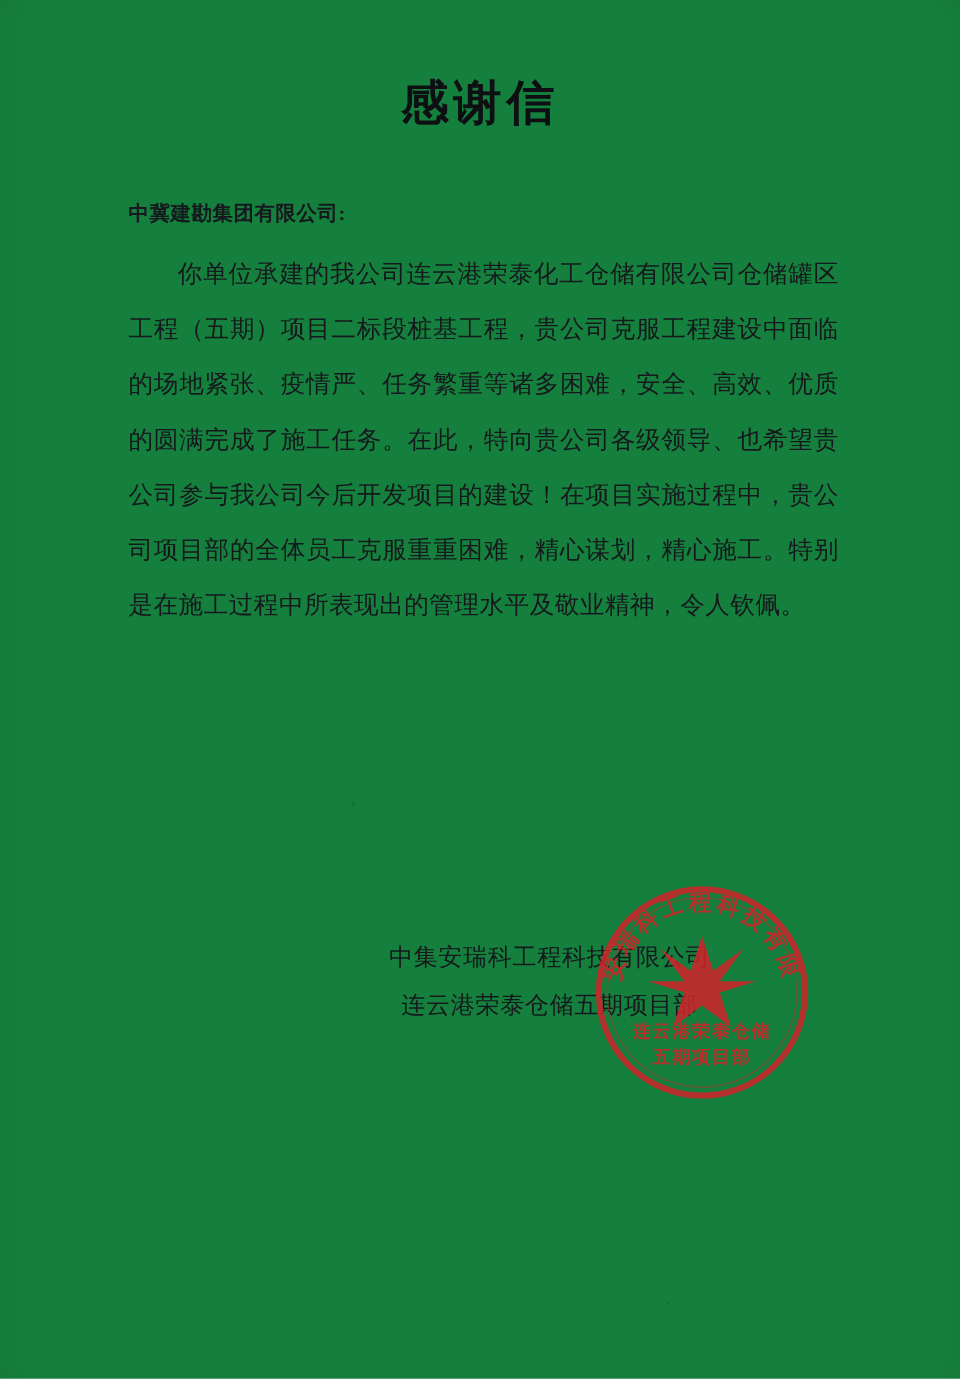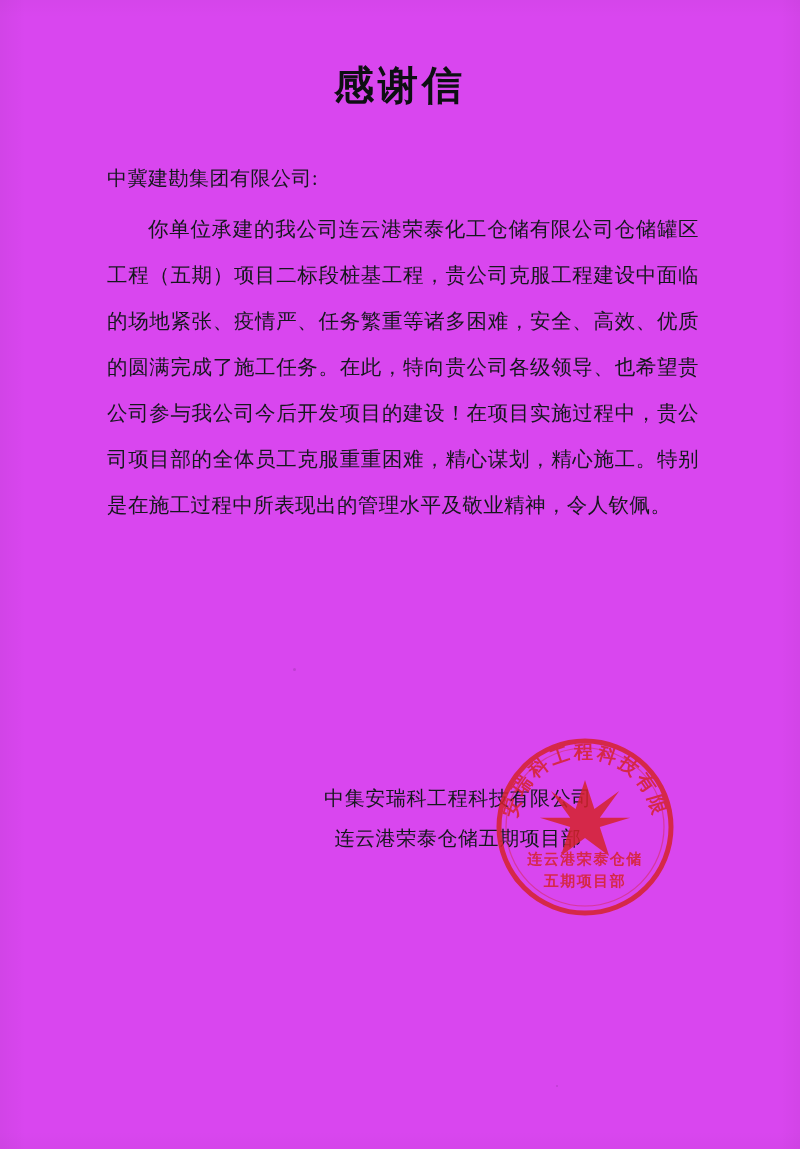--- a/index.html
+++ b/index.html
@@ -11,21 +11,21 @@
     height: 1149px;
     background: #ffffff;
     font-family: "Liberation Serif", "DejaVu Serif", serif;
     color: #14161a;
     overflow: hidden;
   }
   .page {
     position: relative;
     width: 800px;
     height: 1149px;
-    background: #d946ef;
+    background: #15803d;
     box-sizing: border-box;
   }
   
   .page::before {
     content: "";
     position: absolute;
     inset: 0;
     background:
       linear-gradient(to right, rgba(0,0,0,0.035) 0px, rgba(0,0,0,0) 26px),
       linear-gradient(to left, rgba(0,0,0,0.03) 0px, rgba(0,0,0,0) 22px),
@@ -45,24 +45,25 @@
     font-family: "Liberation Sans", "DejaVu Sans", sans-serif;
     color: #0d0f12;
   }
   .body-block {
     position: absolute;
     top: 158px;
     left: 107px;
     width: 592px;
   }
   .salutation {
-    font-size: 20px;
+    font-size: 17px;
     line-height: 40px;
     letter-spacing: 0.5px;
     color: #15181c;
+    font-weight: bold;
   }
   .para {
     font-size: 20.5px;
     line-height: 46px;
     letter-spacing: 0.4px;
     text-align: justify;
     text-justify: inter-character;
     text-indent: 41px;
     color: #15181c;
     margin-top: 8px;

